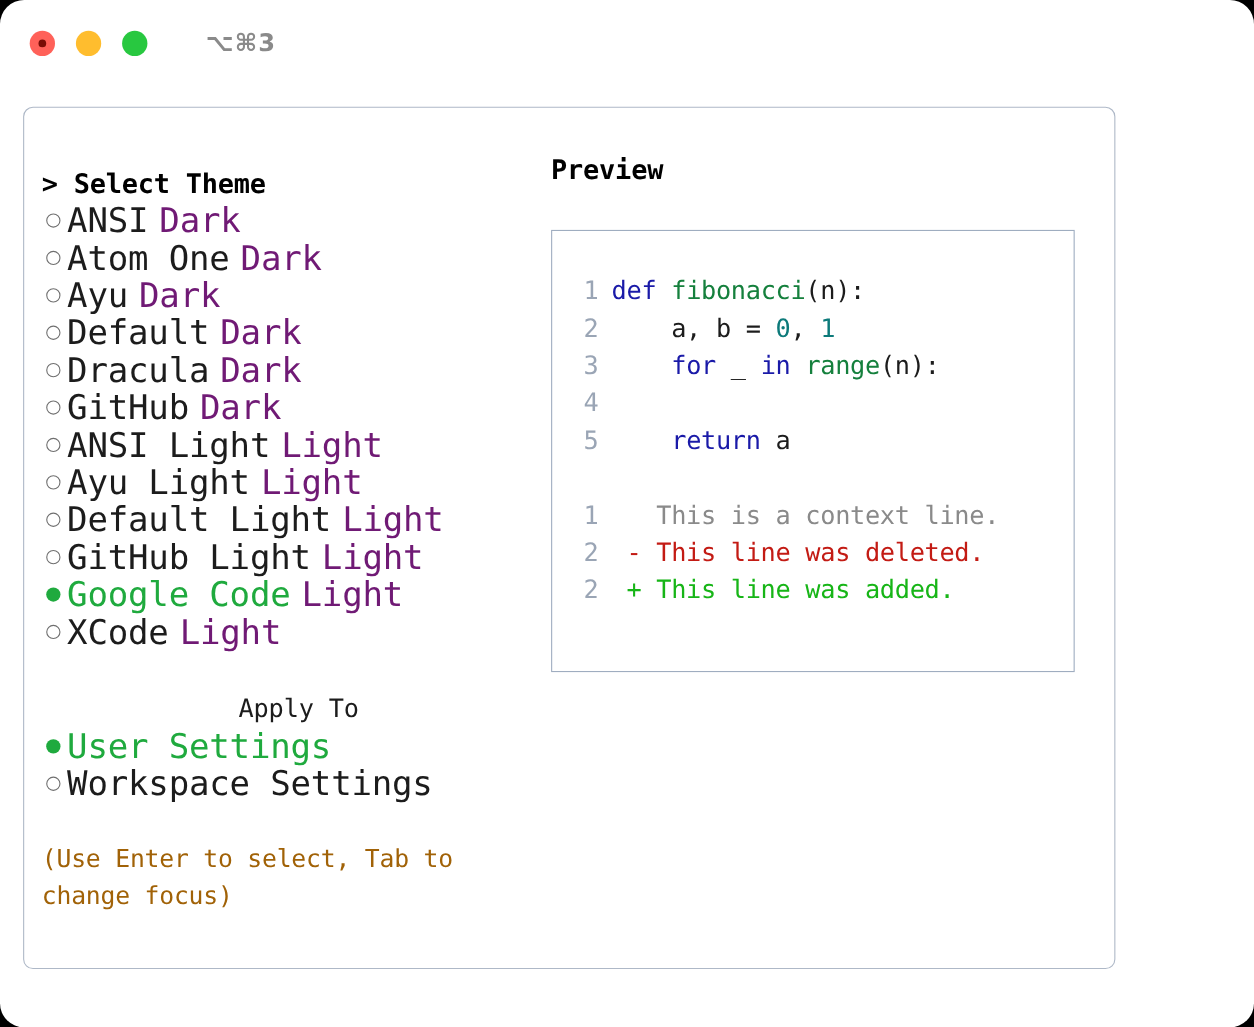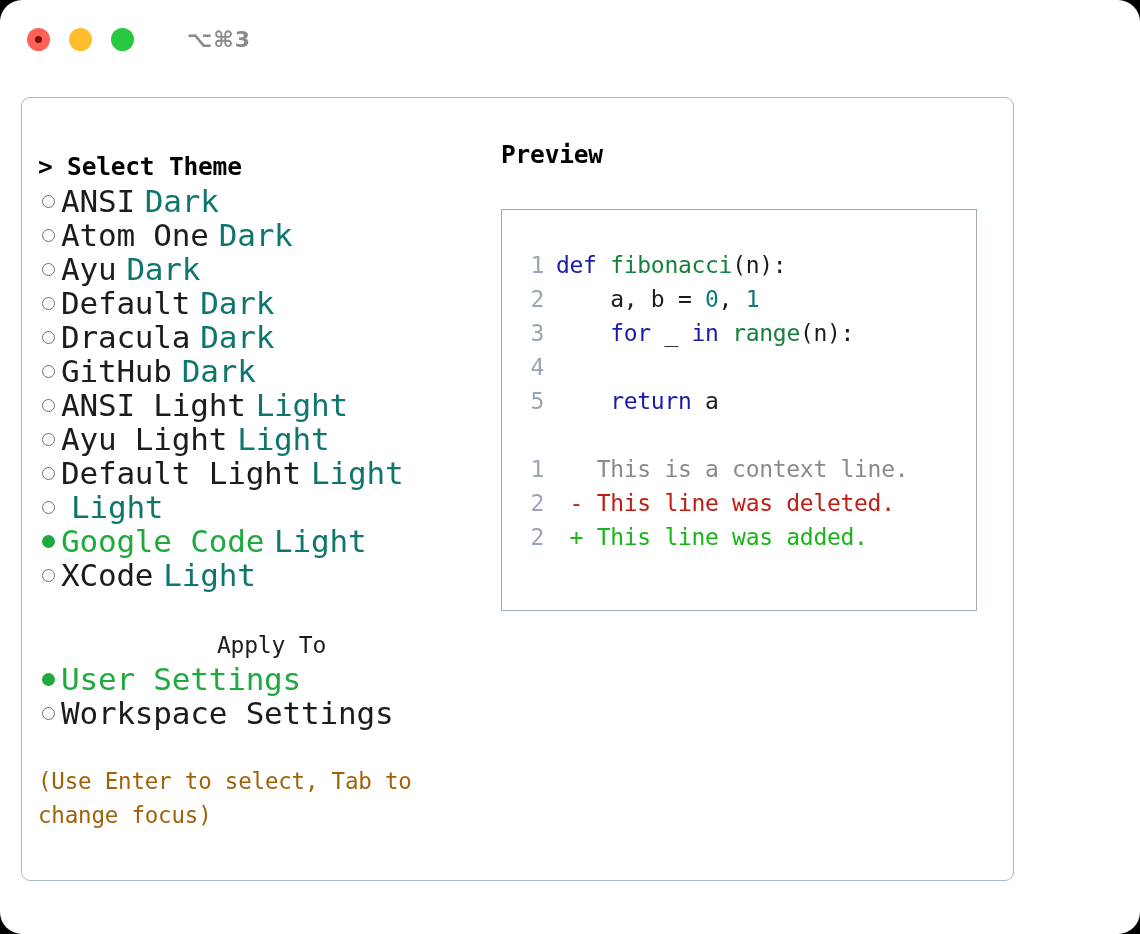--- a/index.html
+++ b/index.html
@@ -141,21 +141,21 @@
     background: transparent;
     box-sizing: border-box;
   }
   .radio-dot.on {
     background: #1faa3e;
   }
 
   .opt-label { color: #1c1c1c; }
   .opt-label.selected { color: #1faa3e; }
   .opt-badge {
-    color: #0f766e;
+    color: #701a75;
     margin-left: 10px;
   }
 
   .subsection {
     margin-top: 36px;
   }
   .subsection-title {
     font-size: 23px;
     color: #1c1c1c;
     line-height: 34px;
@@ -250,21 +250,21 @@
         <div class="opt-list" id="theme-list">
             <div class="opt-row"><span class="radio"><span class="radio-dot off"></span></span><span class="opt-label">ANSI</span><span class="opt-badge">Dark</span></div>
             <div class="opt-row"><span class="radio"><span class="radio-dot off"></span></span><span class="opt-label">Atom One</span><span class="opt-badge">Dark</span></div>
             <div class="opt-row"><span class="radio"><span class="radio-dot off"></span></span><span class="opt-label">Ayu</span><span class="opt-badge">Dark</span></div>
             <div class="opt-row"><span class="radio"><span class="radio-dot off"></span></span><span class="opt-label">Default</span><span class="opt-badge">Dark</span></div>
             <div class="opt-row"><span class="radio"><span class="radio-dot off"></span></span><span class="opt-label">Dracula</span><span class="opt-badge">Dark</span></div>
             <div class="opt-row"><span class="radio"><span class="radio-dot off"></span></span><span class="opt-label">GitHub</span><span class="opt-badge">Dark</span></div>
             <div class="opt-row"><span class="radio"><span class="radio-dot off"></span></span><span class="opt-label">ANSI Light</span><span class="opt-badge">Light</span></div>
             <div class="opt-row"><span class="radio"><span class="radio-dot off"></span></span><span class="opt-label">Ayu Light</span><span class="opt-badge">Light</span></div>
             <div class="opt-row"><span class="radio"><span class="radio-dot off"></span></span><span class="opt-label">Default Light</span><span class="opt-badge">Light</span></div>
-            <div class="opt-row"><span class="radio"><span class="radio-dot off"></span></span><span class="opt-badge">Light</span></div>
+            <div class="opt-row"><span class="radio"><span class="radio-dot off"></span></span><span class="opt-label">GitHub Light</span><span class="opt-badge">Light</span></div>
             <div class="opt-row"><span class="radio"><span class="radio-dot on"></span></span><span class="opt-label selected">Google Code</span><span class="opt-badge">Light</span></div>
             <div class="opt-row"><span class="radio"><span class="radio-dot off"></span></span><span class="opt-label">XCode</span><span class="opt-badge">Light</span></div>
           </div>
 
         <div class="subsection">
           <div class="subsection-title">Apply To</div>
           <div class="opt-list" id="apply-list">
               <div class="opt-row"><span class="radio"><span class="radio-dot on"></span></span><span class="opt-label selected">User Settings</span></div>
               <div class="opt-row"><span class="radio"><span class="radio-dot off"></span></span><span class="opt-label">Workspace Settings</span></div>
             </div>

